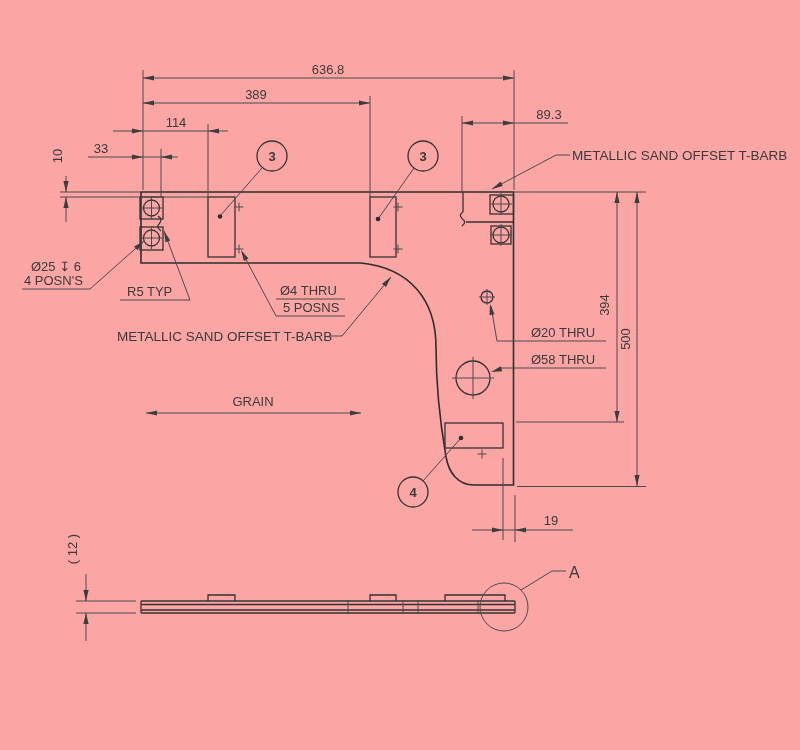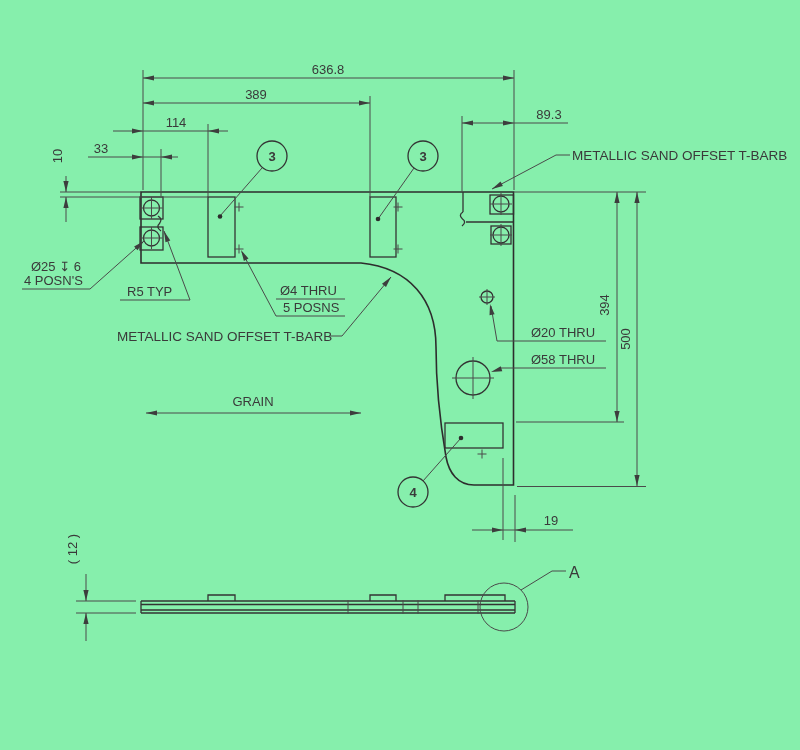--- a/index.html
+++ b/index.html
@@ -1,16 +1,16 @@
 <!DOCTYPE html>
 <html><head>
 <meta charset="utf-8">
 <style>
   html,body{margin:0;padding:0;background:#ffffff;}
-  .sheet{width:800px;height:750px;background:#86efac;position:relative;overflow:hidden;}
+  .sheet{width:800px;height:750px;background:#fca5a5;position:relative;overflow:hidden;}
   svg{display:block;}
   text{font-family:"Liberation Sans","DejaVu Sans",sans-serif;fill:#3a3a3a;}
   .t{font-size:13px;}
   .tl{font-size:13.5px;}
   .tb{font-size:13px;font-weight:bold;}
   .ta{font-size:16px;}
   .mid{text-anchor:middle;}
   .o{stroke:#2d2d2d;stroke-width:1.6;fill:none;stroke-linecap:round;}
   .m{stroke:#333333;stroke-width:1.3;fill:none;}
   .d{stroke:#4a4a4a;stroke-width:1;fill:none;}

